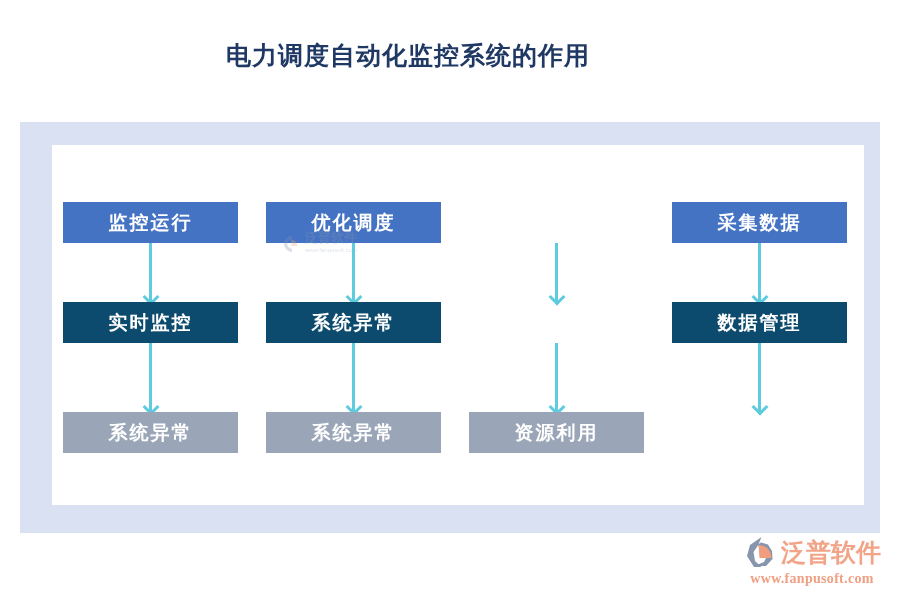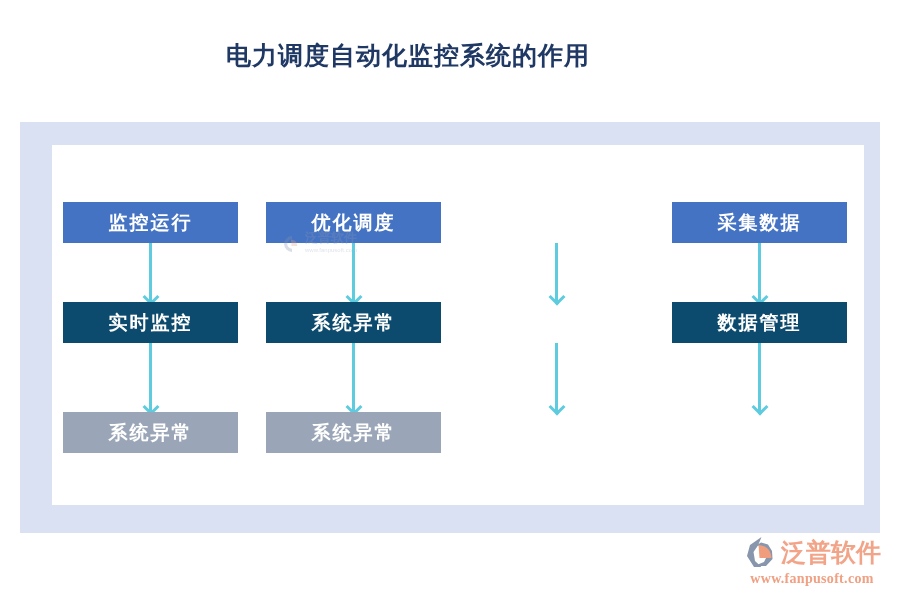--- a/index.html
+++ b/index.html
@@ -202,20 +202,21 @@
 
       <div class="arrow a1"></div>
       <div class="node mid">系统异常</div>
       <div class="arrow a2"></div>
       <div class="node tail">系统异常</div>
     </div>
 
     <div class="column">
       <div class="arrow a1"></div>
       <div class="arrow a2"></div>
+      <div class="node tail">资源利用</div>
     </div>
 
     <div class="column">
       <div class="node head">采集数据</div>
       <div class="arrow a1"></div>
       <div class="node mid">数据管理</div>
       <div class="arrow a2"></div>
     </div>
 
   </div>

